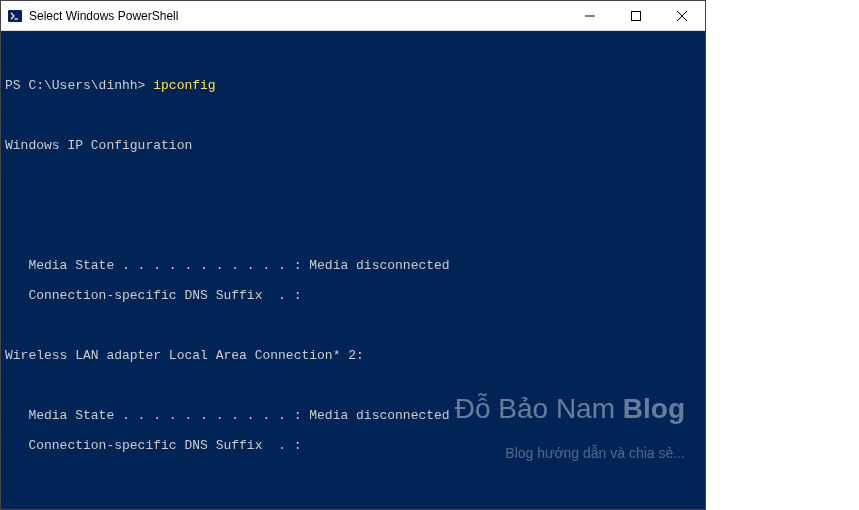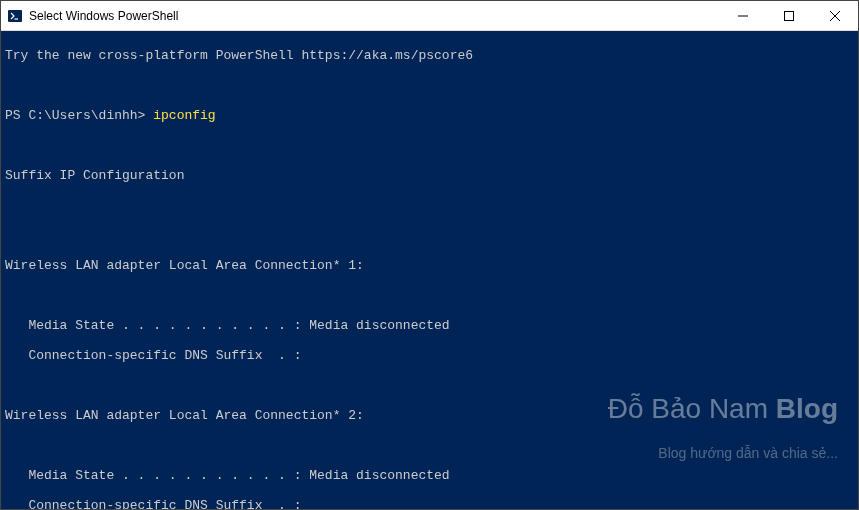--- a/index.html
+++ b/index.html
@@ -9,21 +9,21 @@
     }
     body {
       width: 859px;
       height: 510px;
       font-family: "Segoe UI", Tahoma, sans-serif;
       background: #fff;
       overflow: hidden;
       position: relative;
     }
     .window {
-      width: 859px;
+      width: 706px;
       height: 510px;
       border: 1px solid #444;
       display: flex;
       flex-direction: column;
       background: #fff;
     }
     .titlebar {
       height: 30px;
       background: #fff;
       display: flex;
@@ -131,28 +131,26 @@
       <div class="titlebar-btn">
         <svg width="10" height="10">
             <line x1="0" y1="0" x2="10" y2="10"></line>
             <line x1="10" y1="0" x2="0" y2="10"></line>
           </svg>
       </div>
     </div>
   </div>
 
   <div class="terminal">
-<div class="line">Try the new cross-platform PowerShell https://aka.ms/pscore6</div>
 <div class="line"></div>
 <div class="line"><span>PS C:\Users\dinhh&gt; </span><span class="yellow">ipconfig</span></div>
 <div class="line"></div>
-<div class="line">Suffix IP Configuration</div>
+<div class="line">Windows IP Configuration</div>
 <div class="line"></div>
 <div class="line"></div>
-<div class="line">Wireless LAN adapter Local Area Connection* 1:</div>
 <div class="line"></div>
 <div class="line">   Media State . . . . . . . . . . . : Media disconnected</div>
 <div class="line">   Connection-specific DNS Suffix  . :</div>
 <div class="line"></div>
 <div class="line">Wireless LAN adapter Local Area Connection* 2:</div>
 <div class="line"></div>
 <div class="line">   Media State . . . . . . . . . . . : Media disconnected</div>
 <div class="line">   Connection-specific DNS Suffix  . :</div>
 
 

